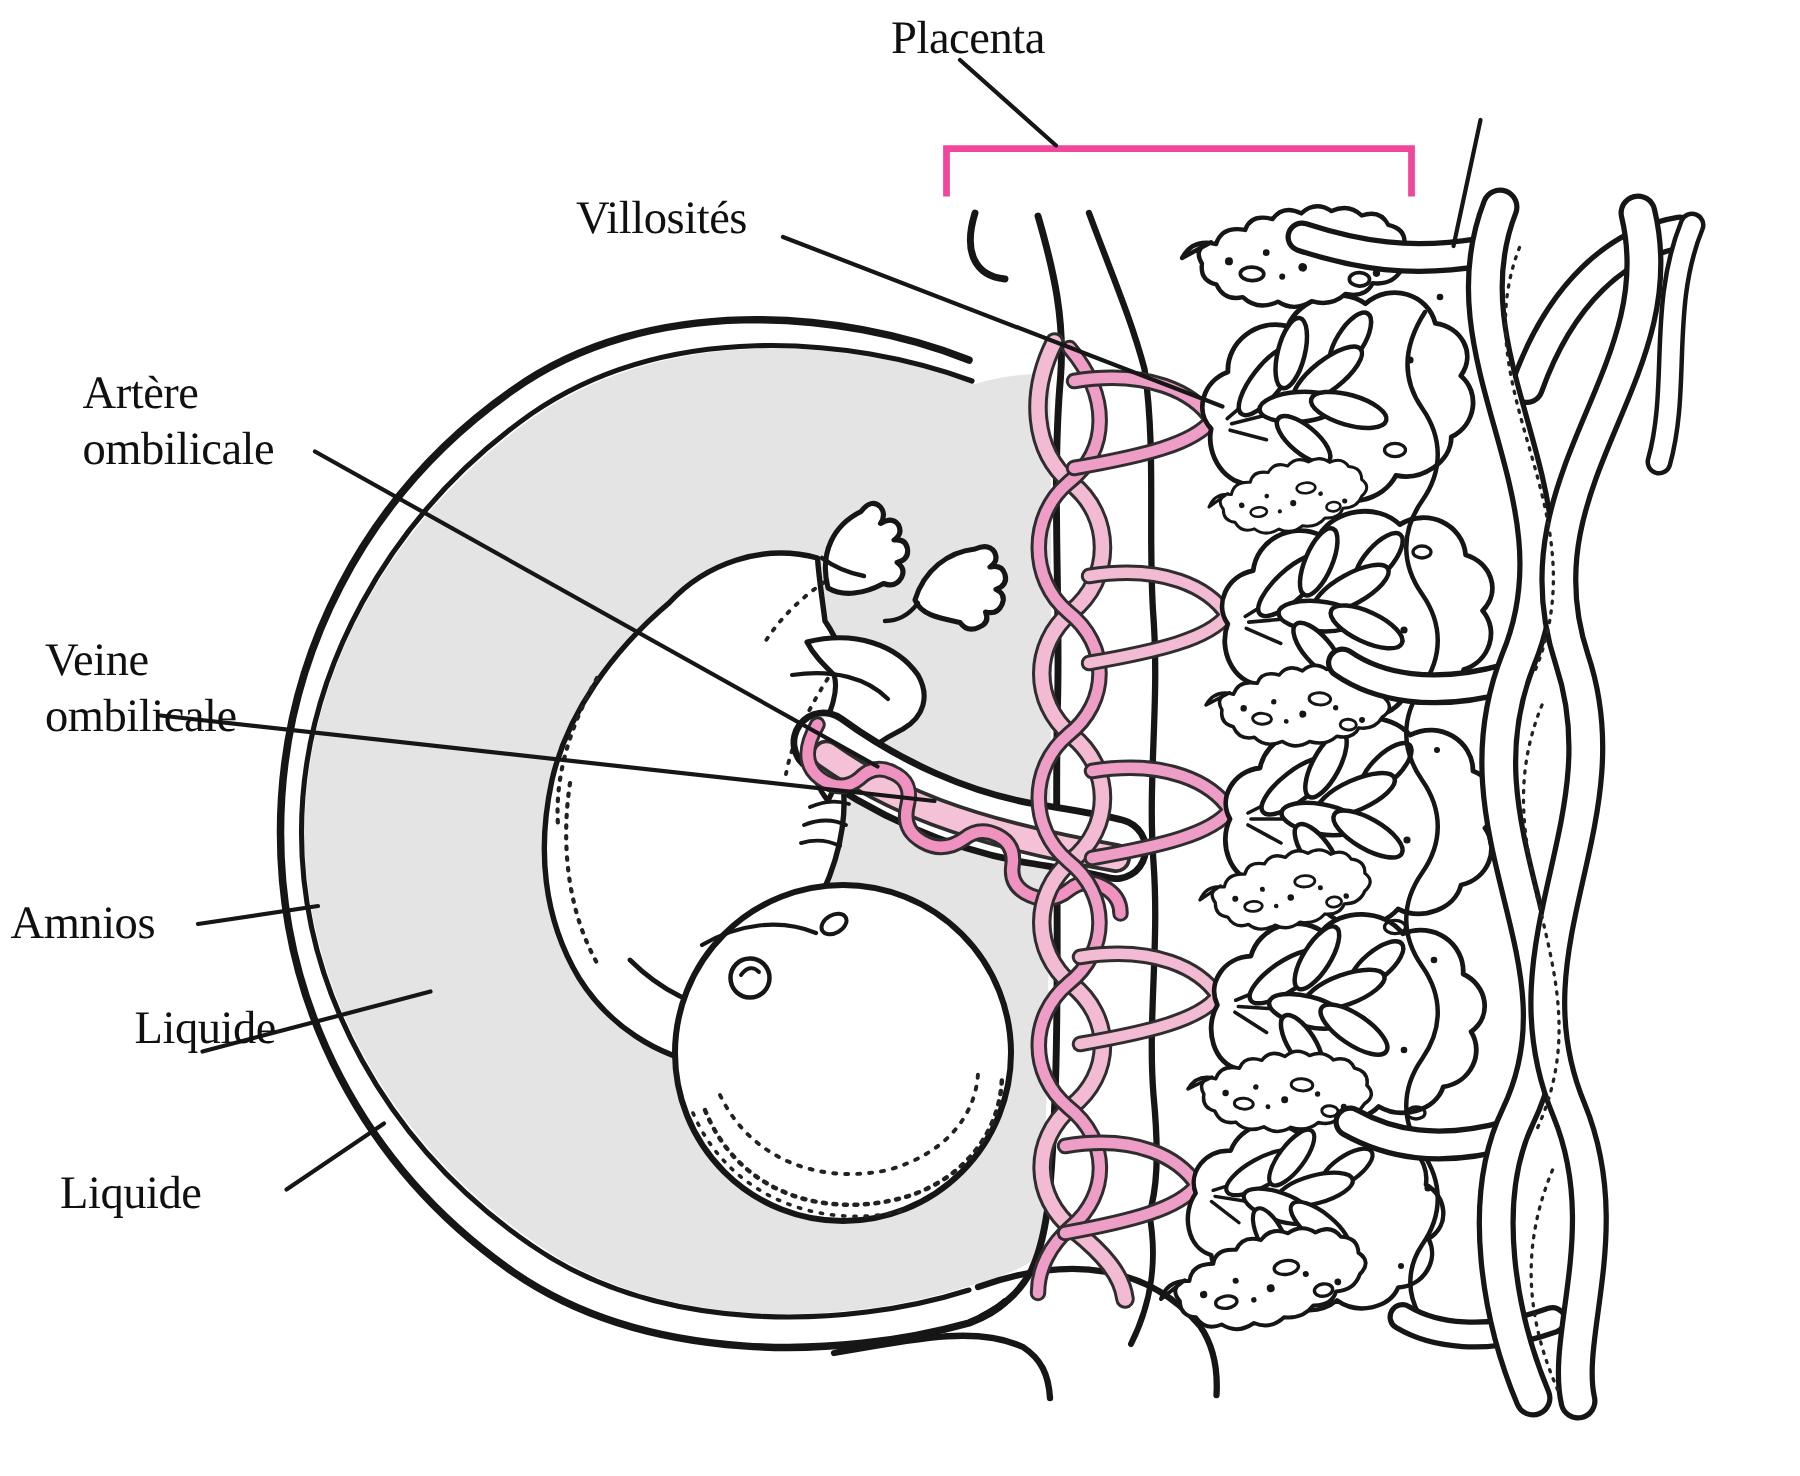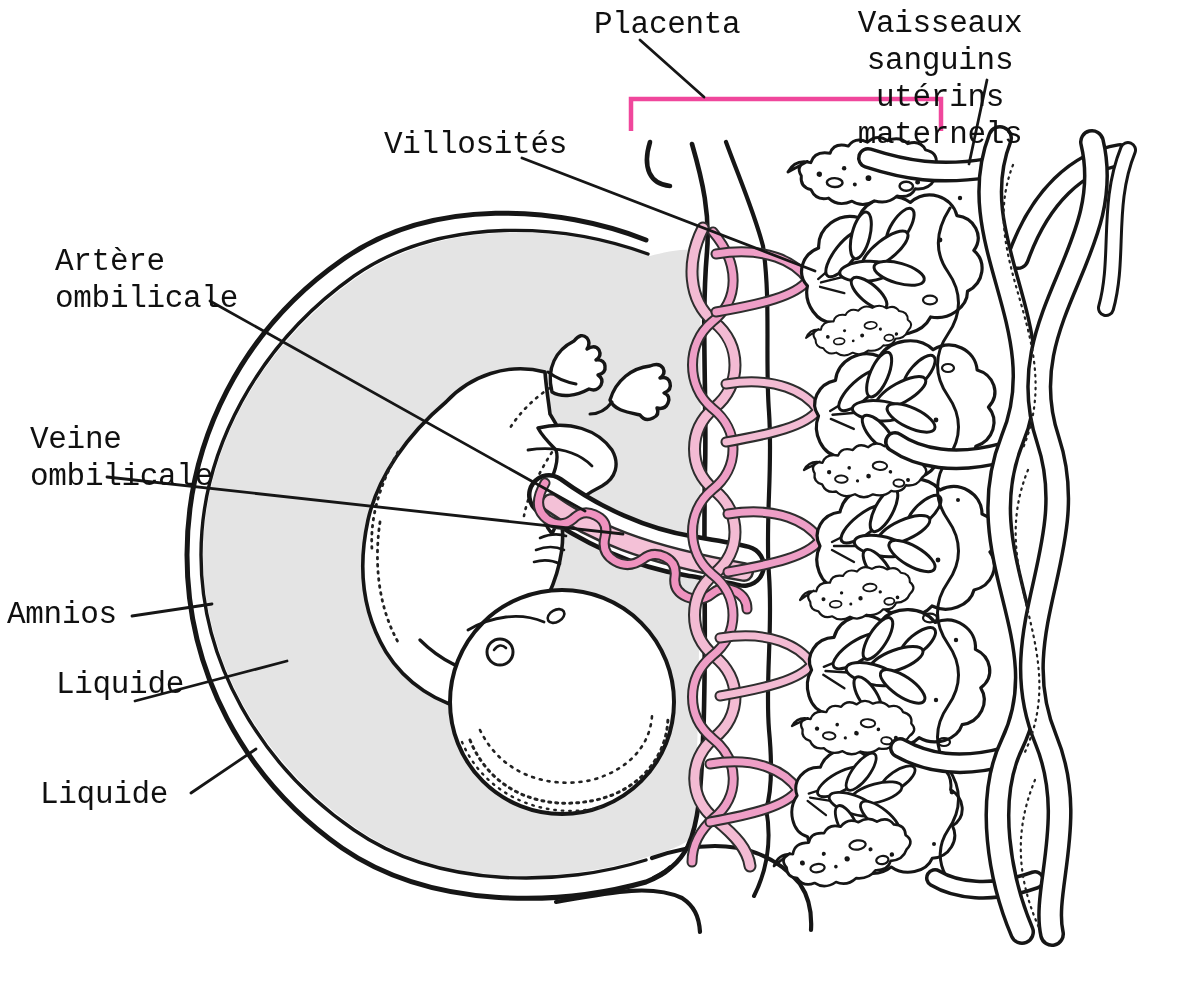--- a/index.html
+++ b/index.html
@@ -1,17 +1,17 @@
 <!DOCTYPE html>
 <html style="--bracket_pink: #f0479c; --cord_vein_pink: #f4c1d7; --cord_artery_pink: #ef92bf; --plate_vessel_light: #f3bbd3; --plate_vessel_mid: #ee9ec6; --amniotic_fluid: #e4e4e4; --line_ink: #161616;"><head>
 <meta charset="utf-8">
 <style>
   html,body{margin:0;padding:0;background:#fff}
   .stage{position:relative;width:1200px;height:984px;background:#fff;overflow:hidden;
-         font-family:Liberation Mono, monospace;}
+         font-family:Liberation Serif, serif;}
   .stage svg{position:absolute;left:0;top:0}
   .lb{position:absolute;color:#101010;font-size:31px;line-height:37px;
       letter-spacing:-.3px;white-space:nowrap}
   .lb span{display:block}
   #lb-placenta{left:594px;top:6px}
   #lb-vaisseaux{left:790px;top:5px;width:300px;text-align:center;white-space:normal}
   #lb-villosites{left:384px;top:126px}
   #lb-artere{left:55px;top:243px}
   #lb-veine{left:30px;top:421px}
   #lb-amnios{left:7px;top:596px}
@@ -187,24 +187,20 @@
     <path d="M107,477 L623,534"></path>
     <path d="M132,616 L212,604"></path>
     <path d="M135,701 L287,661"></path>
     <path d="M191,793 L256,749"></path>
   </g>
 </svg>
 
   <div class="lb" id="lb-placenta">
     <span>Placenta</span>
   </div>
-  <div class="lb" id="lb-vaisseaux">
-    <span>Vaisseaux sanguins</span>
-    <span>utérins maternels</span>
-  </div>
   <div class="lb" id="lb-villosites">
     <span>Villosités</span>
   </div>
   <div class="lb" id="lb-artere">
     <span>Artère</span>
     <span>ombilicale</span>
   </div>
   <div class="lb" id="lb-veine">
     <span>Veine</span>
     <span>ombilicale</span>

